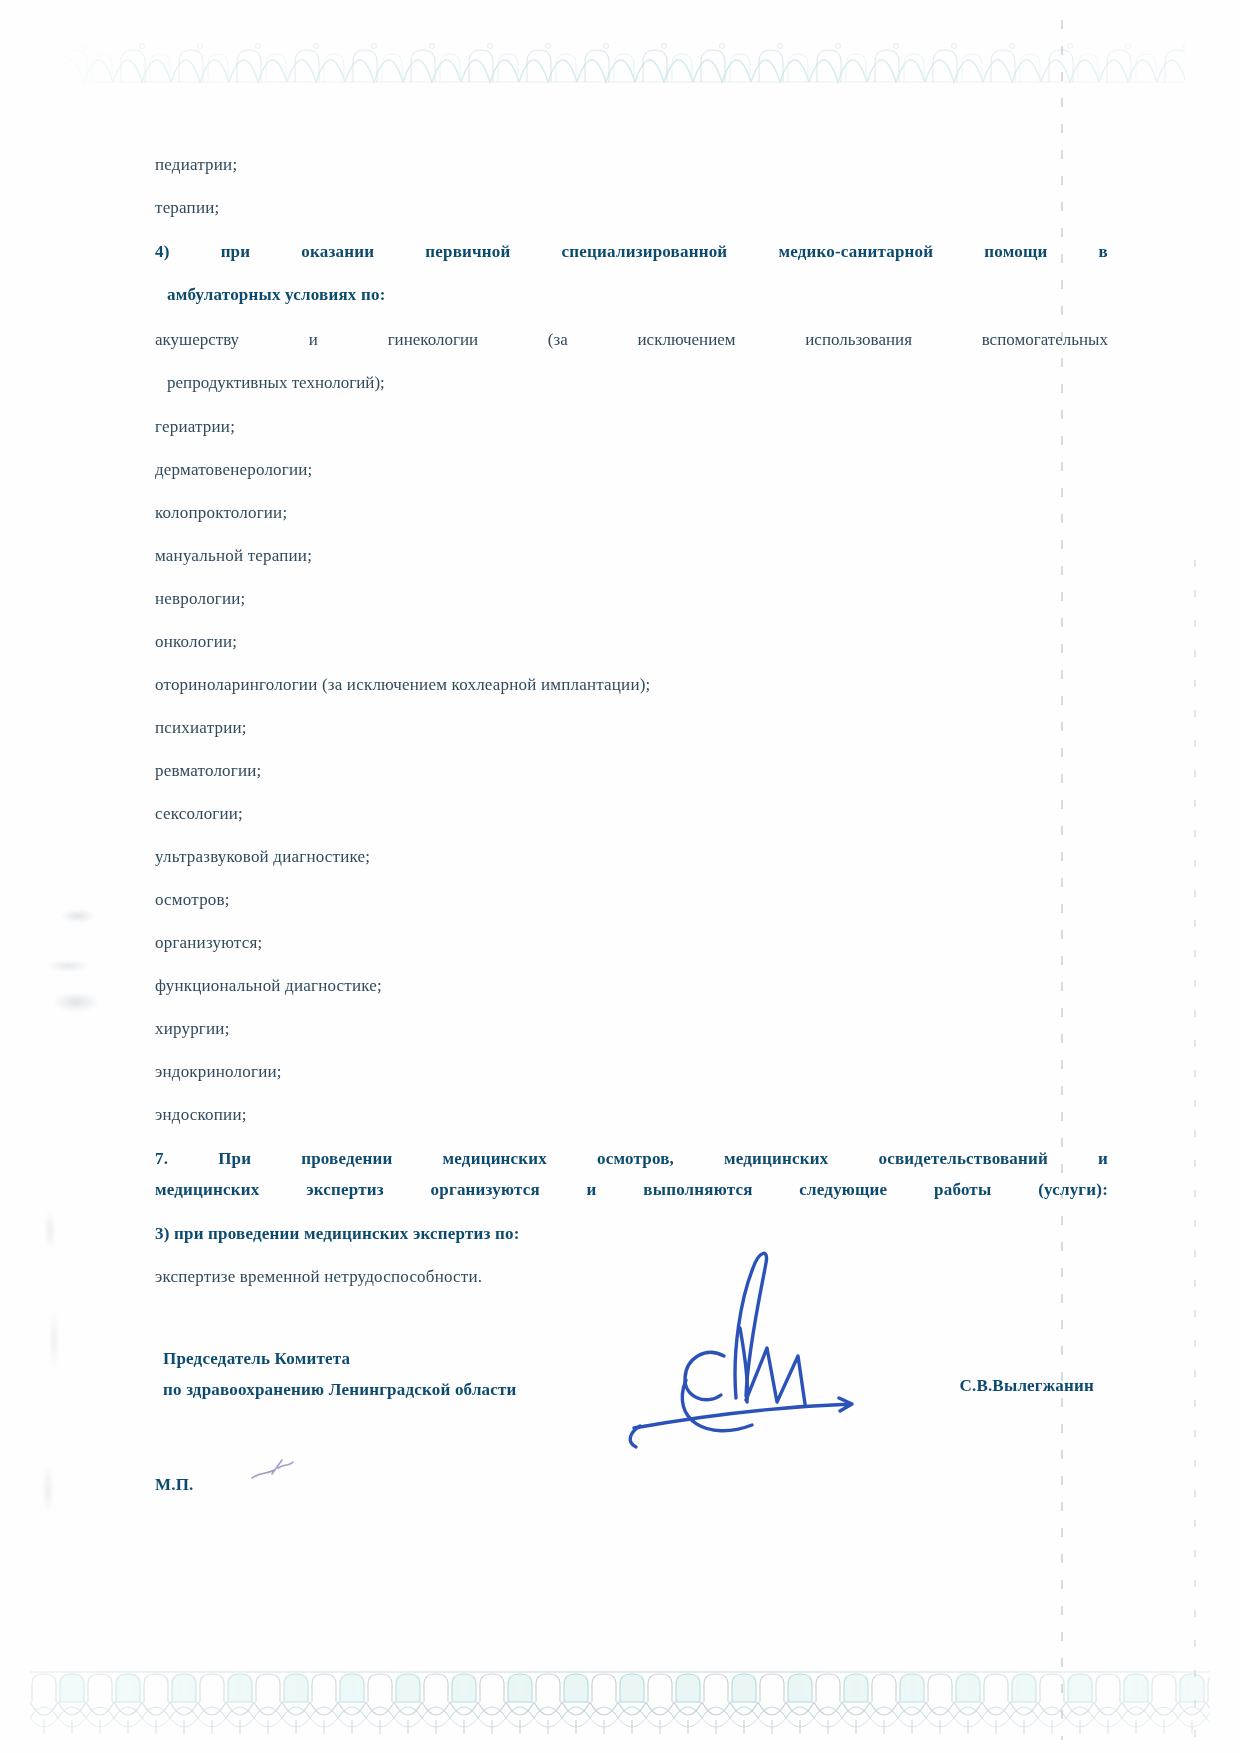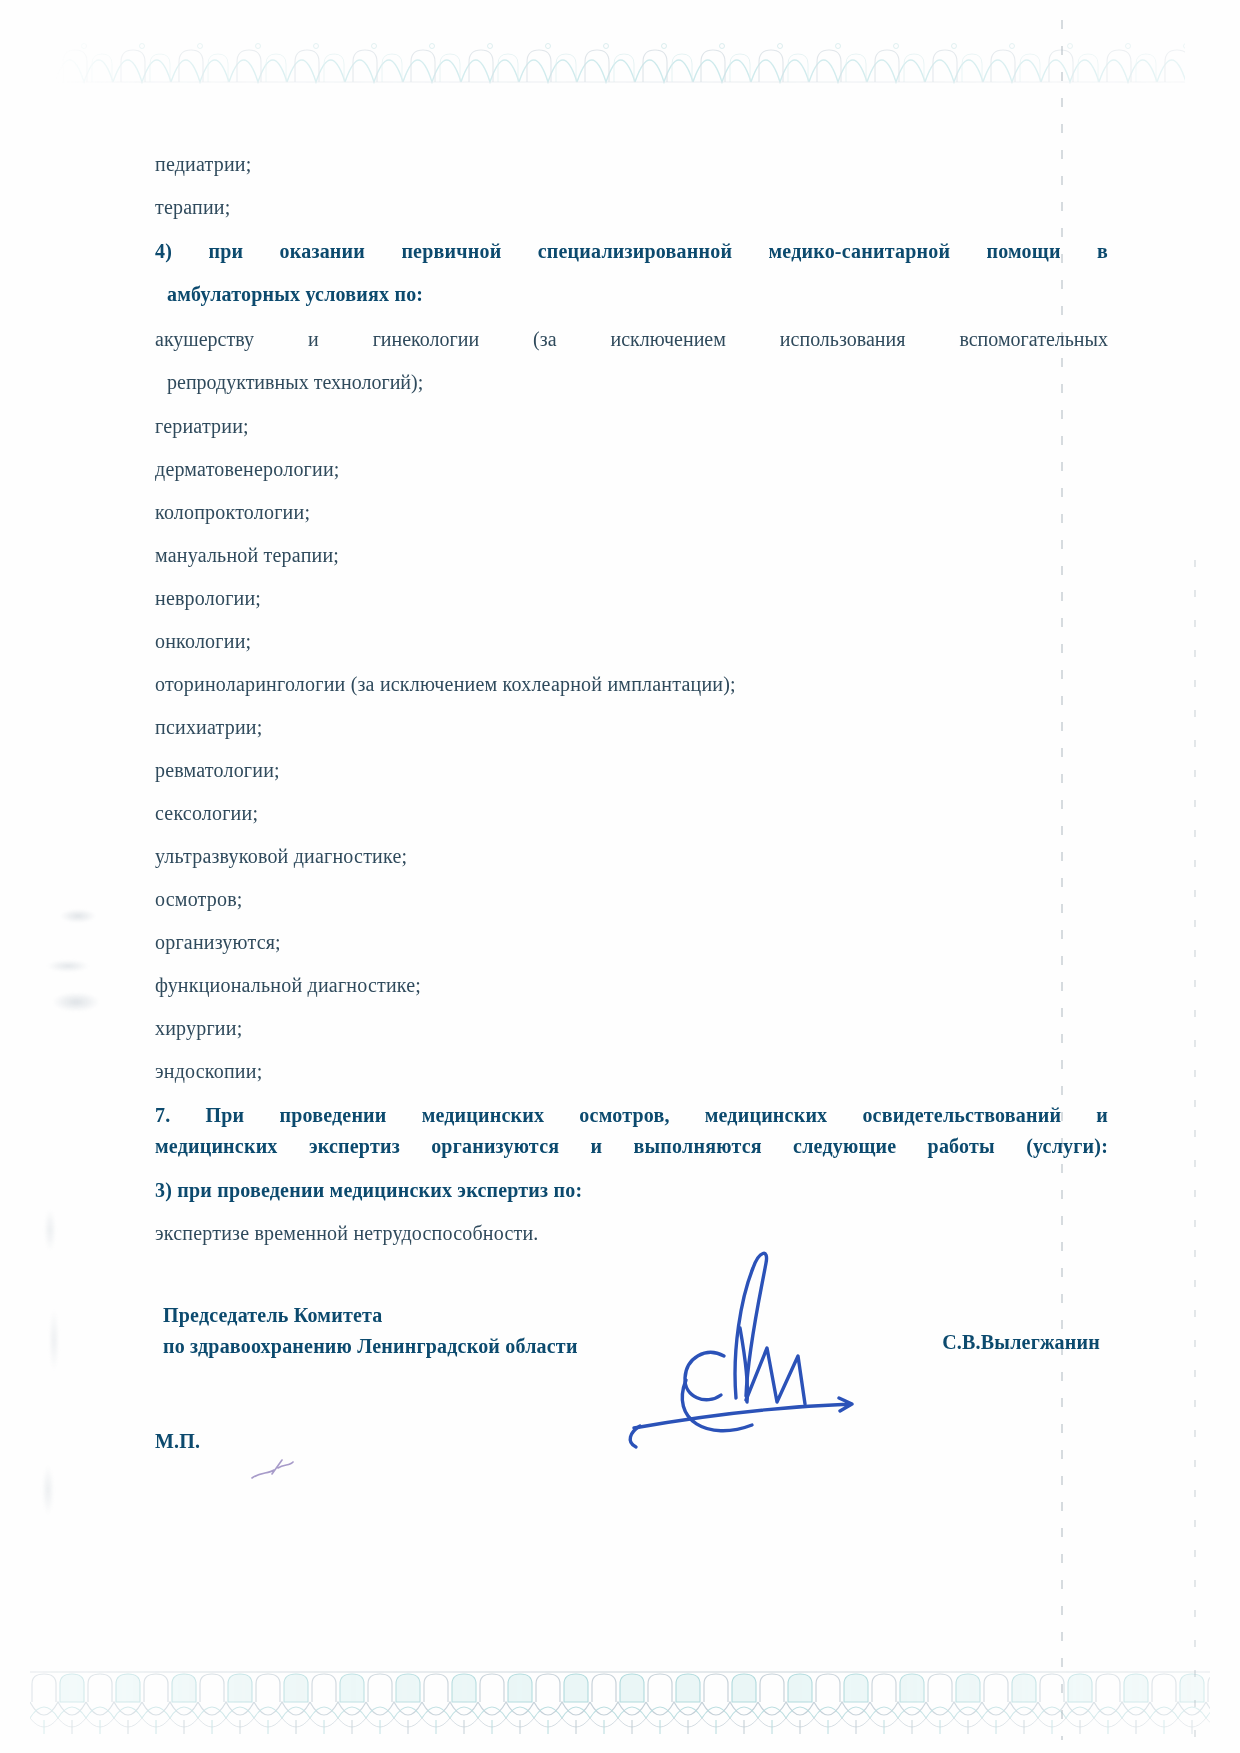--- a/index.html
+++ b/index.html
@@ -8,34 +8,34 @@
     width:1240px;height:1753px;
     margin:0 auto;
     background:#fefefe;
     overflow:hidden;
     font-family:"Liberation Serif","DejaVu Serif",serif;
     color:#2f4a5c;
   }
   .content{
     position:relative;
     padding:150px 132px 0 155px;
-    font-size:20px;
+    font-size:17px;
     line-height:29px;
     z-index:3;
   }
   p{margin:0 0 14px 0;}
   .li{letter-spacing:0.2px;}
   .b{font-weight:bold;color:#0c4a6e;letter-spacing:0.2px;}
   .jline{text-align:justify;text-align-last:justify;line-height:31px;margin:0;}
   .lline{text-align:left;line-height:31px;margin:12px;}
   .block{margin:0 0 14px 0;}
   
   .sig-block{position:relative;margin-top:52px;height:100px;}
   .sig-role{position:absolute;left:8px;top:0;line-height:31px;}
-  .sig-name{position:absolute;right:8px;top:28px;}
+  .sig-name{position:absolute;right:14px;top:28px;}
   .seal{margin-top:27px;}
   .sig-svg{position:absolute;left:620px;top:1228px;width:320px;height:240px;z-index:4;}
   .squiggle-svg{position:absolute;left:248px;top:1452px;width:50px;height:34px;z-index:4;opacity:.75;}
   
   .band-top{position:absolute;left:55px;top:34px;width:1130px;height:58px;z-index:1;opacity:.55;
     -webkit-mask-image:linear-gradient(90deg,transparent 0,rgba(0,0,0,.55) 8%,rgba(0,0,0,.85) 35%,#000 55%,rgba(0,0,0,.8) 80%,rgba(0,0,0,.45) 100%);
     mask-image:linear-gradient(90deg,transparent 0,rgba(0,0,0,.55) 8%,rgba(0,0,0,.85) 35%,#000 55%,rgba(0,0,0,.8) 80%,rgba(0,0,0,.45) 100%);}
   .band-bottom{position:absolute;left:30px;top:1666px;width:1180px;height:76px;z-index:1;opacity:.8;
     -webkit-mask-image:linear-gradient(90deg,rgba(0,0,0,.5) 0,rgba(0,0,0,.75) 20%,#000 45%,#000 65%,rgba(0,0,0,.7) 85%,rgba(0,0,0,.5) 100%);
     mask-image:linear-gradient(90deg,rgba(0,0,0,.5) 0,rgba(0,0,0,.75) 20%,#000 45%,#000 65%,rgba(0,0,0,.7) 85%,rgba(0,0,0,.5) 100%);}
@@ -135,20 +135,21 @@
     <p class="li">онкологии;</p>
     <p class="li">оториноларингологии (за исключением кохлеарной имплантации);</p>
     <p class="li">психиатрии;</p>
     <p class="li">ревматологии;</p>
     <p class="li">сексологии;</p>
     <p class="li">ультразвуковой диагностике;</p>
     <p class="li">осмотров;</p>
     <p class="li">организуются;</p>
     <p class="li">функциональной диагностике;</p>
     <p class="li">хирургии;</p>
+    <p class="li">эндокринологии;</p>
     <p class="li">эндоскопии;</p>
 
     <div class="block b">
       <div class="jline">7. При проведении медицинских осмотров, медицинских освидетельствований и</div>
       <div class="jline">медицинских экспертиз организуются и выполняются следующие работы (услуги):</div>
     </div>
 
     <p class="b">3) при проведении медицинских экспертиз по:</p>
 
     <p class="li">экспертизе временной нетрудоспособности.</p>

